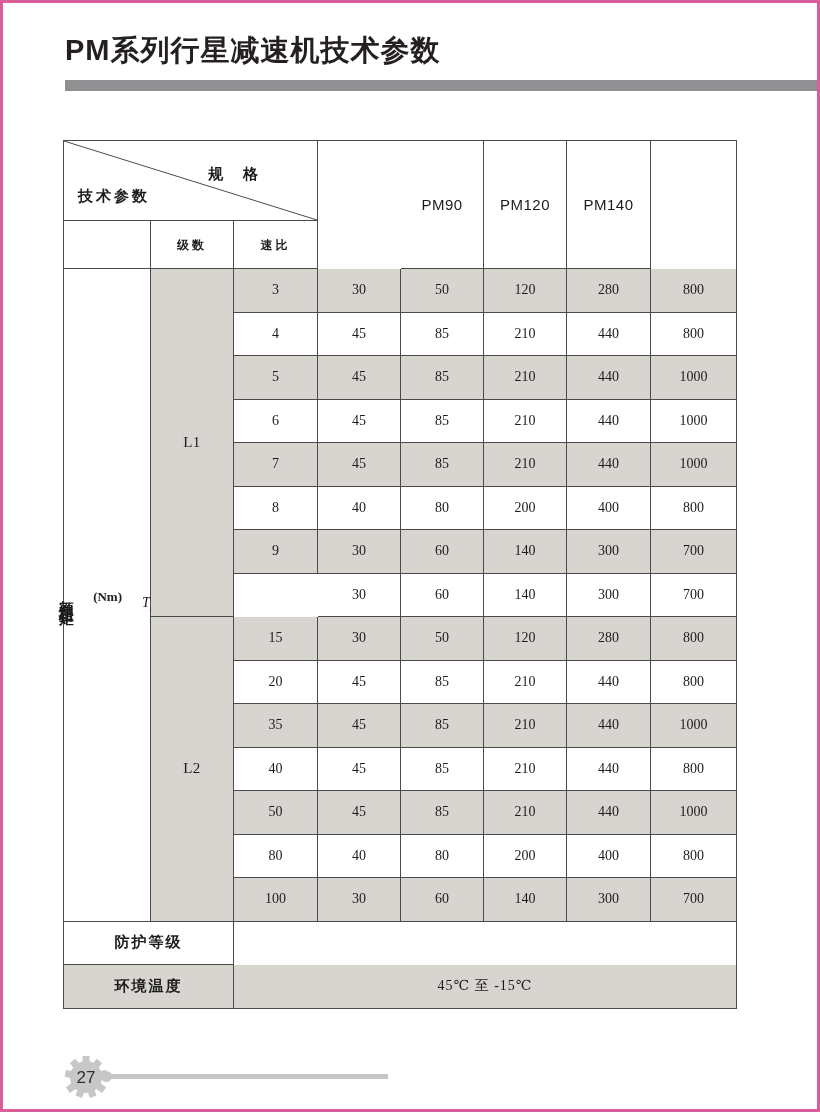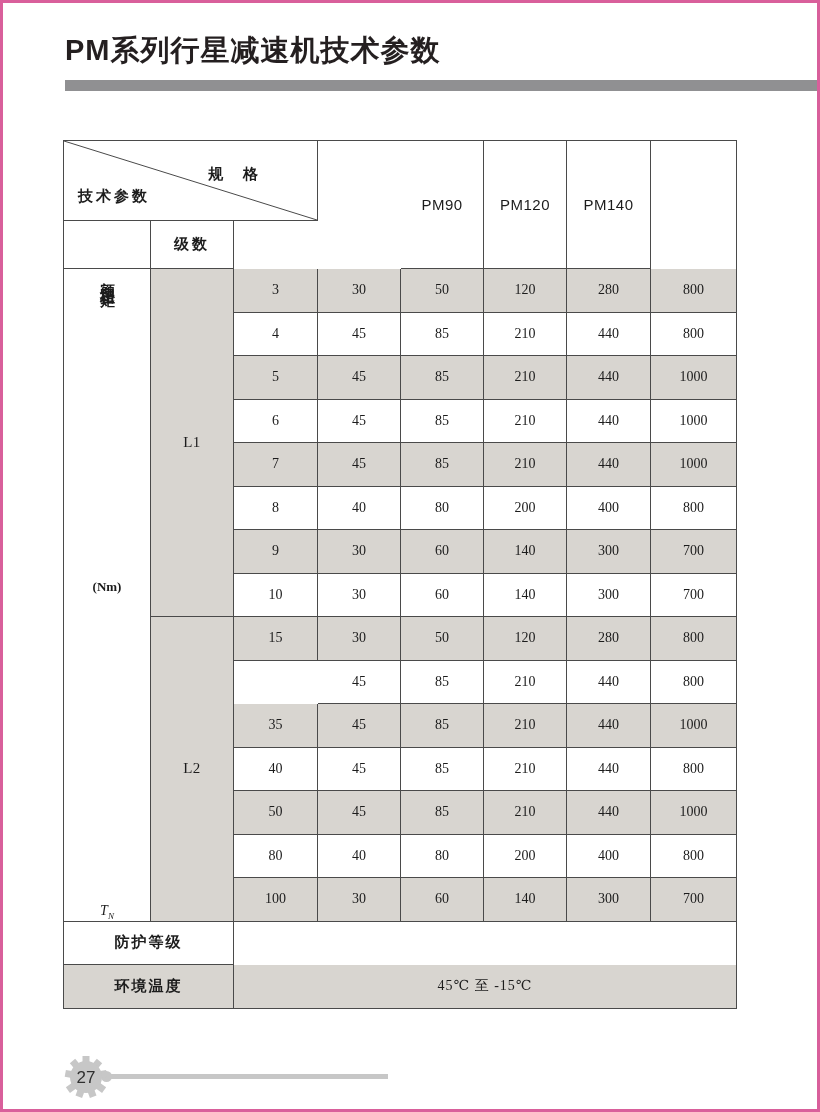--- a/index.html
+++ b/index.html
@@ -45,32 +45,32 @@
     border-right:1px solid var(--line);
     border-bottom:1px solid var(--line);
     font-size:14px;color:var(--ink);
     background:#fff;
     line-height:1;
   }
   .no-r{border-right:none;}
   .no-b{border-bottom:none;}
   .shade{background:var(--shade);}
   .sans{font-family:"Liberation Sans","DejaVu Sans",sans-serif;font-size:15px;letter-spacing:.5px;}
-  .hdr{font-size:15px;font-weight:600;letter-spacing:3px;}
+  .hdr{font-size:12px;font-weight:600;letter-spacing:3px;}
   .grouplabel{font-size:15px;letter-spacing:.5px;}
   .corner .diag{position:absolute;inset:0;width:100%;height:100%;}
   .corner .spec{
     position:absolute;top:26px;left:57%;
     font-size:15px;font-weight:600;letter-spacing:8px;white-space:nowrap;
   }
   .corner .param{
     position:absolute;bottom:16px;left:14px;
     font-size:15px;font-weight:600;letter-spacing:3px;white-space:nowrap;
   }
-  .torque{flex-direction:column;gap:20px;justify-content:space-between;}
+  .torque{gap:20px;}
   .torque .vert{
     writing-mode:vertical-lr;
     font-size:15px;font-weight:600;letter-spacing:4px;
   }
   .torque .unit{font-size:13px;font-weight:600;margin-top:4px;}
   .torque .sym{font-size:14px;font-style:italic;margin-top:19px;}
   .torque .sym sub{font-size:9px;font-style:italic;}
   .footer-label{font-size:15px;font-weight:600;letter-spacing:2px;}
   .footer-value{font-size:14px;letter-spacing:1px;}
   
@@ -98,20 +98,21 @@
           <line x1="0" y1="0" x2="100" y2="100" stroke="#4a4a4a" stroke-width="1" vector-effect="non-scaling-stroke"></line>
         </svg>
         <span class="spec">规 格</span>
         <span class="param">技术参数</span>
       </div>
       <div class="cell sans" style="grid-area: 1 / 5 / 3 / 6;">PM90</div>
       <div class="cell sans" style="grid-area: 1 / 6 / 3 / 7;">PM120</div>
       <div class="cell sans" style="grid-area: 1 / 7 / 3 / 8;">PM140</div>
       <div class="cell" style="grid-area: 2 / 1 / 3 / 2;"></div>
       <div class="cell hdr" style="grid-area: 2 / 2 / 3 / 3;">级数</div>
+      <div class="cell hdr" style="grid-area: 2 / 3 / 3 / 4;">速比</div>
       <div class="cell torque" style="grid-area: 3 / 1 / 18 / 2;">
         <span class="vert">额定扭矩</span>
         <span class="unit">(Nm)</span>
         <span class="sym">T<sub>N</sub></span>
       </div>
       <div class="cell shade grouplabel" style="grid-area: 3 / 2 / 11 / 3;">L1</div>
       <div class="cell shade grouplabel" style="grid-area: 11 / 2 / 18 / 3;">L2</div>
       <div class="cell shade" style="grid-area: 3 / 3 / 4 / 4;">3</div>
       <div class="cell shade" style="grid-area: 3 / 4 / 4 / 5;">30</div>
       <div class="cell shade" style="grid-area: 3 / 5 / 4 / 6;">50</div>
@@ -147,32 +148,32 @@
       <div class="cell" style="grid-area: 8 / 5 / 9 / 6;">80</div>
       <div class="cell" style="grid-area: 8 / 6 / 9 / 7;">200</div>
       <div class="cell" style="grid-area: 8 / 7 / 9 / 8;">400</div>
       <div class="cell no-r" style="grid-area: 8 / 8 / 9 / 9;">800</div>
       <div class="cell shade" style="grid-area: 9 / 3 / 10 / 4;">9</div>
       <div class="cell shade" style="grid-area: 9 / 4 / 10 / 5;">30</div>
       <div class="cell shade" style="grid-area: 9 / 5 / 10 / 6;">60</div>
       <div class="cell shade" style="grid-area: 9 / 6 / 10 / 7;">140</div>
       <div class="cell shade" style="grid-area: 9 / 7 / 10 / 8;">300</div>
       <div class="cell shade no-r" style="grid-area: 9 / 8 / 10 / 9;">700</div>
-      <div class="cell" style="grid-area: 10 / 3 / 11 / 4;">10</div>
       <div class="cell" style="grid-area: 10 / 4 / 11 / 5;">30</div>
       <div class="cell" style="grid-area: 10 / 5 / 11 / 6;">60</div>
       <div class="cell" style="grid-area: 10 / 6 / 11 / 7;">140</div>
       <div class="cell" style="grid-area: 10 / 7 / 11 / 8;">300</div>
       <div class="cell no-r" style="grid-area: 10 / 8 / 11 / 9;">700</div>
       <div class="cell shade" style="grid-area: 11 / 3 / 12 / 4;">15</div>
       <div class="cell shade" style="grid-area: 11 / 4 / 12 / 5;">30</div>
       <div class="cell shade" style="grid-area: 11 / 5 / 12 / 6;">50</div>
       <div class="cell shade" style="grid-area: 11 / 6 / 12 / 7;">120</div>
       <div class="cell shade" style="grid-area: 11 / 7 / 12 / 8;">280</div>
       <div class="cell shade no-r" style="grid-area: 11 / 8 / 12 / 9;">800</div>
+      <div class="cell" style="grid-area: 12 / 3 / 13 / 4;">20</div>
       <div class="cell" style="grid-area: 12 / 4 / 13 / 5;">45</div>
       <div class="cell" style="grid-area: 12 / 5 / 13 / 6;">85</div>
       <div class="cell" style="grid-area: 12 / 6 / 13 / 7;">210</div>
       <div class="cell" style="grid-area: 12 / 7 / 13 / 8;">440</div>
       <div class="cell no-r" style="grid-area: 12 / 8 / 13 / 9;">800</div>
       <div class="cell shade" style="grid-area: 13 / 3 / 14 / 4;">35</div>
       <div class="cell shade" style="grid-area: 13 / 4 / 14 / 5;">45</div>
       <div class="cell shade" style="grid-area: 13 / 5 / 14 / 6;">85</div>
       <div class="cell shade" style="grid-area: 13 / 6 / 14 / 7;">210</div>
       <div class="cell shade" style="grid-area: 13 / 7 / 14 / 8;">440</div>

